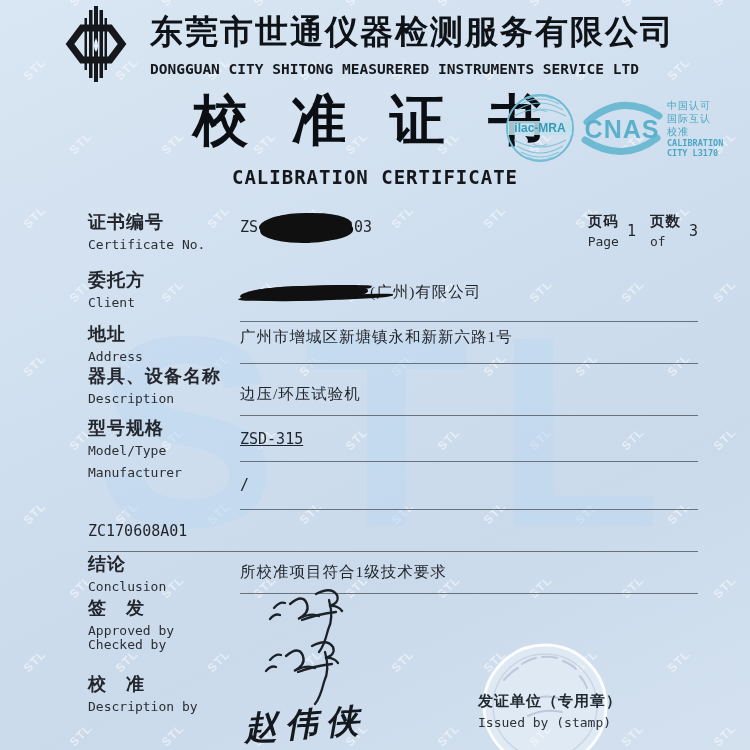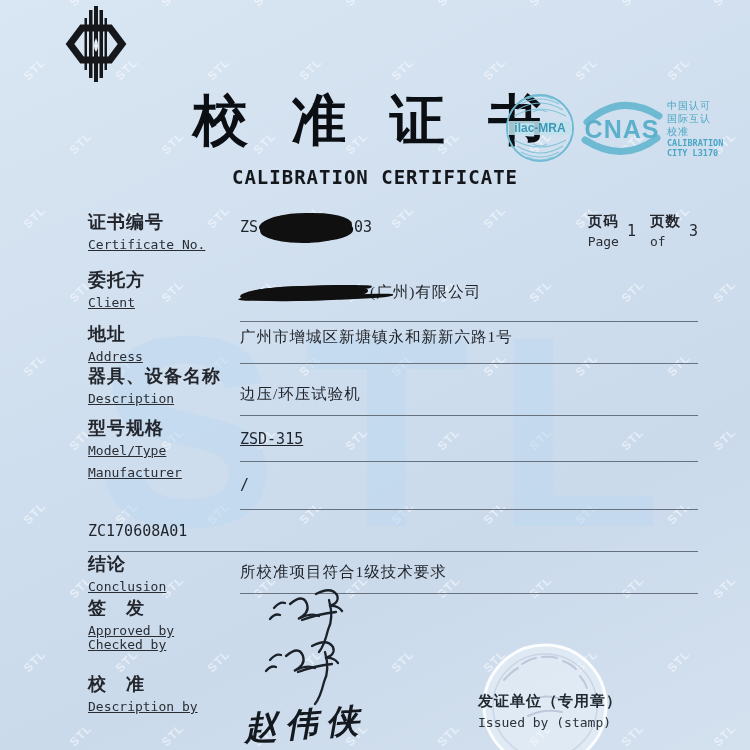--- a/index.html
+++ b/index.html
@@ -27,21 +27,21 @@
       font:700 19px "DejaVu Sans Mono",monospace; letter-spacing:1px; color:#14181d;}
   
   .acc{position:absolute; left:503px; top:90px; z-index:4; display:flex; align-items:center;}
   .acc-lines{margin-left:4px; line-height:1.3; color:#4aa6c4;}
   .acc-lines .cn{font-size:10px; letter-spacing:1px;}
   .acc-lines .en{font:700 8.5px "DejaVu Sans Mono",monospace; letter-spacing:0;}
   
   .row{position:absolute; left:88px; right:52px; display:flex; z-index:3;}
   .lbl{width:152px; flex:none;}
   .lbl-cn{font-size:18px; font-weight:600; letter-spacing:1px; color:#23262c; white-space:nowrap;}
-  .lbl-en{font:500 13px "DejaVu Sans Mono",monospace; color:#2a2e34; margin-top:3px; white-space:nowrap;text-decoration:underline;}
+  .lbl-en{font:500 13px "DejaVu Sans Mono",monospace; color:#2a2e34; margin-top:3px; white-space:nowrap;}
   .val{flex:1; position:relative; font:500 15px "DejaVu Sans Mono",monospace; color:#1f232a;}
   .lined .val{border-bottom:1px solid #68727f;}
   .val-cn{font-family:"Liberation Serif",serif; font-size:15.5px; letter-spacing:1px;}
   .redact{display:inline-block; background:#101010; vertical-align:middle;
       border-radius:46% 54% 50% 58% / 60% 46% 56% 50%; transform:rotate(-2deg);}
   .redact-cert{width:92px; height:30px; margin:-8px 2px -8px 2px; box-shadow:6px 4px 0 -5px #101010,-5px -3px 0 -4px #101010;}
   .redact-client{width:128px; height:15px; margin:-2px 2px -2px 0; box-shadow:8px -4px 0 -4px #101010,-6px 3px 0 -4px #101010,30px 5px 0 -5px #101010;}
   
   .pginfo{position:absolute; right:0px; top:2px; display:flex; gap:14px;}
   .pg-pair{display:flex; gap:8px;}
@@ -163,20 +163,24 @@
     <g fill="#15171b">
       <rect x="33" y="6" width="3.5" height="68"></rect>
       <rect x="38" y="2" width="4" height="76"></rect>
       <rect x="43.5" y="6" width="3.5" height="68"></rect>
       <rect x="28.5" y="14" width="2.5" height="52"></rect>
       <rect x="48.5" y="14" width="2.5" height="52"></rect>
     </g>
     <path d="M40,34 q-4,8 0,14 q4,-6 0,-14" fill="#e8eff7"></path>
   </svg>
 
+  <div class="company">
+    <div class="company-cn">东莞市世通仪器检测服务有限公司</div>
+    <div class="company-en">DONGGUAN CITY SHITONG MEASURERED INSTRUMENTS SERVICE LTD</div>
+  </div>
 
   <h1 class="title-cn">校 准 证 书</h1>
   <div class="title-en">CALIBRATION CERTIFICATE</div>
 
   <div class="acc">
     <svg width="74" height="76" viewBox="0 0 74 76">
       <circle cx="37" cy="38" r="33" fill="none" stroke="#6ebad2" stroke-width="2"></circle>
       <g fill="none" stroke="#7cc2d7" stroke-width="1.1" opacity="0.9">
         <path d="M14,20 q23,-14 46,0"></path>
           <path d="M18,14 q19,-10 38,0"></path>

